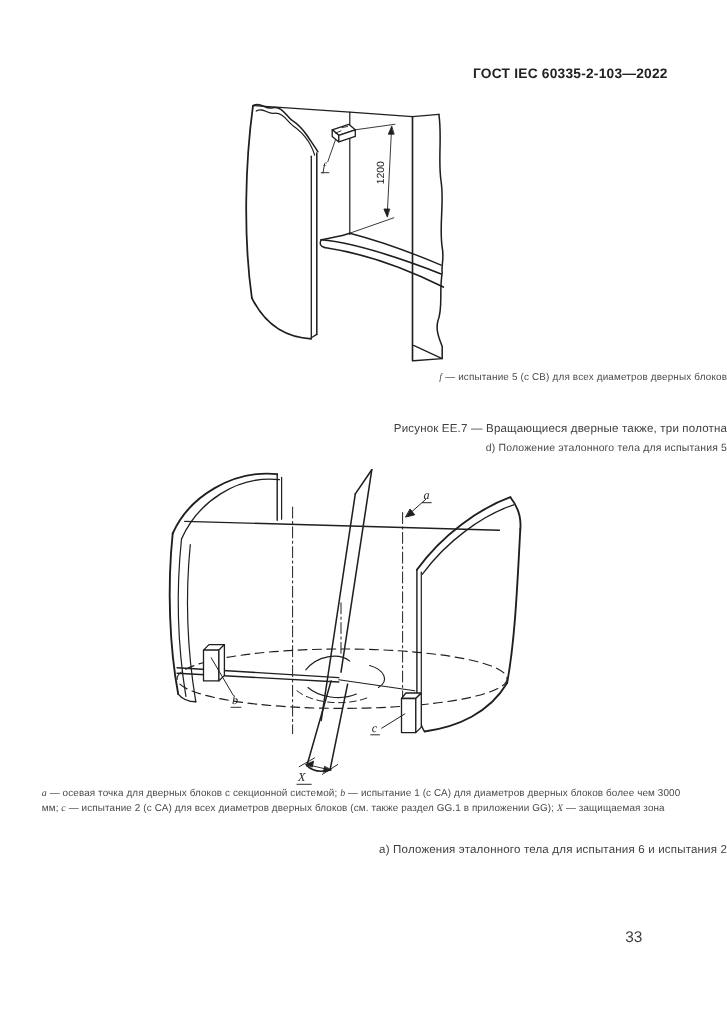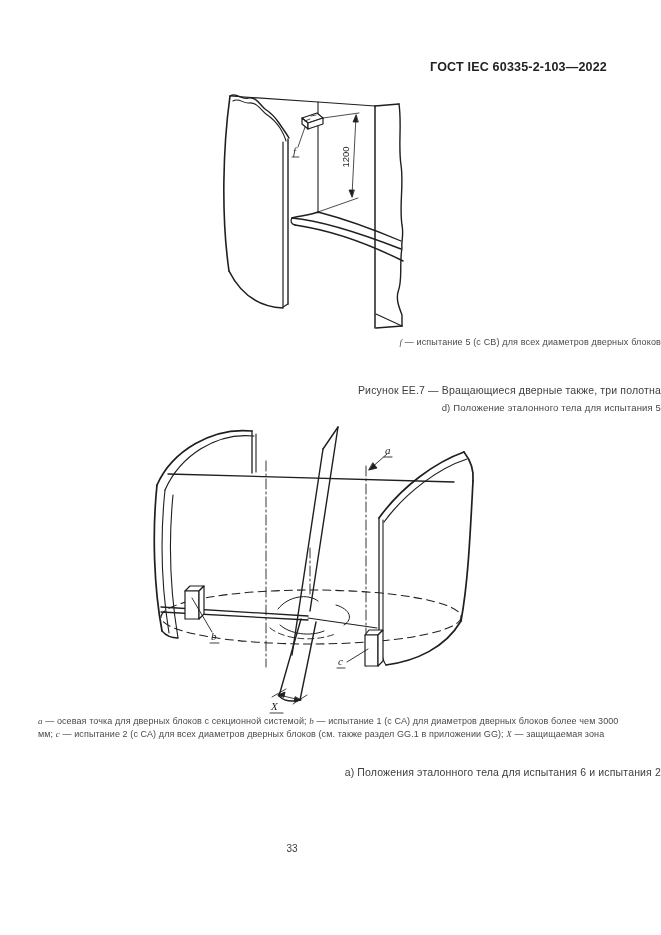--- a/index.html
+++ b/index.html
@@ -14,21 +14,21 @@
   }
   .cap{left:0;width:661px;text-align:right;}
   .cap-note{font-size:9px;color:#4a4a4a;letter-spacing:.15px;}
   .cap-sub{font-size:9.5px;color:#474747;letter-spacing:.15px;margin-top:41px;}
   .cap-main{font-size:10.5px;color:#404040;letter-spacing:.15px;}
   .note-block{
     top:715px;left:38px;width:585px;text-align:left;
     font-size:9px;line-height:13px;color:#4a4a4a;letter-spacing:.1px;
   }
   .it{font-style:italic;font-family:"Liberation Serif", serif;}
-  .pageno{top:843px;left:0;width:584px;text-align:center;font-size:10px;color:#3c3c3c;}
+  .pageno{top:843px;left:0;width:584px;text-align:right;font-size:14px;color:#3c3c3c;}
   svg text{font-family:"Liberation Serif", serif;}
   svg .lbl{font-style:italic;font-size:11px;fill:#1f1f1f;}
   svg .dim{font-family:"Liberation Sans", sans-serif;font-size:9.5px;fill:#1f1f1f;}
 </style>
 </head>
 <body>
 
 <div class="abs header">ГОСТ IEC 60335-2-103—2022</div>
 
 <div class="abs" style="top:85px;left:215px;width:210px;height:245px;">

